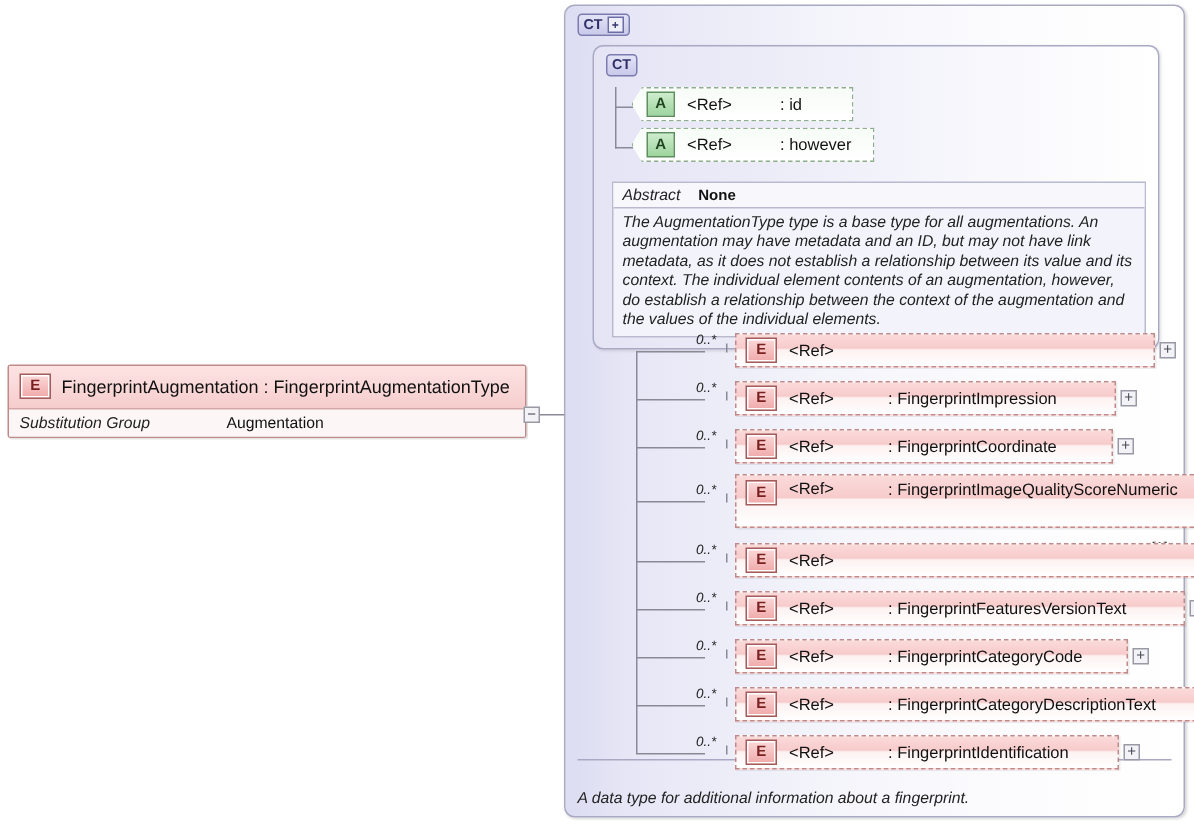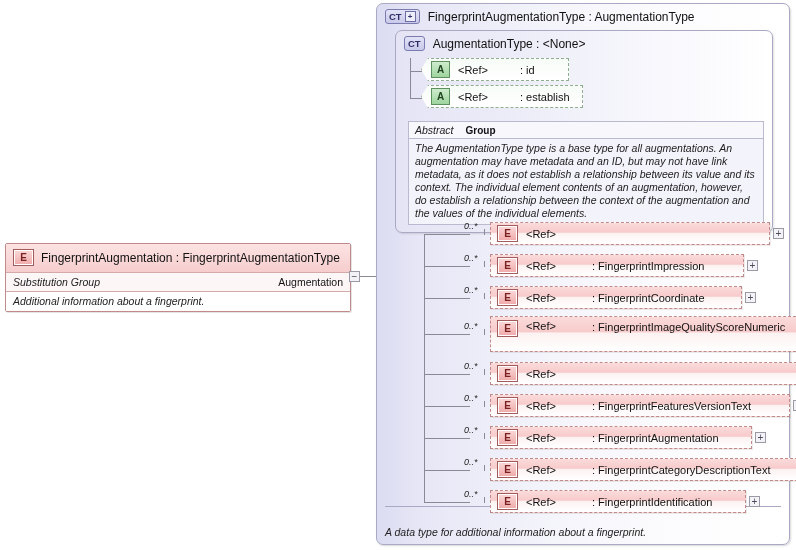--- a/index.html
+++ b/index.html
@@ -34,24 +34,23 @@
     font-size:10px;font-weight:bold;
     display:flex;align-items:center;justify-content:center;
     box-shadow:inset 0 0 0 1px #fff;
   }
   #left-element-box .hdr .ttl{font-size:12px;color:#111;}
   .rowline{
     border-top:1px solid #d3a9a9;
     padding:3px 7px;
     display:flex;align-items:baseline;gap:10px;
     background:#fdf6f6;
-    justify-content:space-between;
   }
   .rowline .k{font-style:italic;color:#222;font-size:10.5px;}
-  .rowline .v{font-size:10.5px;color:#111;}
+  .rowline .v{font-size:10.5px;color:#111;margin-left:41px;}
   #left-element-box .doc{
     border-top:1px solid #d3a9a9;
     padding:3px 7px 4px 7px;
     font-style:italic;font-size:10.5px;color:#222;
     background:#ffffff;
   }
 
   
   #left-connector{position:absolute;left:349px;top:271px;width:28px;height:12px;}
   #left-connector .ln{position:absolute;left:11px;top:5px;width:17px;height:1px;background:#8a8a96;}
@@ -188,70 +187,67 @@
 
 <div id="left-element-box">
   <div class="hdr">
     <span class="badge-e">E</span>
     <span class="ttl">FingerprintAugmentation : FingerprintAugmentationType</span>
   </div>
   <div class="rowline">
     <span class="k">Substitution Group</span>
     <span class="v">Augmentation</span>
   </div>
-  <div class="doc">Additional information about a fingerprint.</div>
 </div>
 
 <div id="left-connector">
   <div class="pm-box">−</div>
   <div class="ln"></div>
 </div>
 
 <div id="type-panel">
 
   <div id="type-panel-header">
     <span class="badge-ct">
       <span>CT</span>
       <span class="plusbox">+</span>
     </span>
-    <span class="ttl">FingerprintAugmentationType : AugmentationType</span>
   </div>
 
   <div id="base-type-box">
     <div id="base-type-header">
       <span class="badge-ct">
         <span>CT</span>
       </span>
-      <span class="ttl">AugmentationType : &lt;None&gt;</span>
     </div>
 
     <div id="attr-list">
       <div id="attr-tree-spine" style="height: 41px; top: 4px;"></div>
     <div class="attr-row">
           <div class="attr-stub"></div>
           <div class="attr-box" style="width: 148px;">
             <span class="badge-a">A</span>
             <span class="ref">&lt;Ref&gt;</span>
             <span class="nm">: id</span>
           </div>
         </div>
         <div class="attr-row">
           <div class="attr-stub"></div>
           <div class="attr-box" style="width: 162px;">
             <span class="badge-a">A</span>
             <span class="ref">&lt;Ref&gt;</span>
-            <span class="nm">: establish</span>
+            <span class="nm">: however</span>
           </div>
         </div>
       </div>
 
     <div id="abstract-block">
       <div id="abstract-row">
         <span class="k">Abstract</span>
-        <span class="v">Group</span>
+        <span class="v">None</span>
       </div>
       <div id="abstract-doc">The AugmentationType type is a base type for all augmentations. An augmentation may have metadata and an ID, but may not have link metadata, as it does not establish a relationship between its value and its context. The individual element contents of an augmentation, however, do establish a relationship between the context of the augmentation and the values of the individual elements.</div>
     </div>
   </div>
 
   <div id="seq-card">[1]..[1]</div>
 
   <div id="panel-footer">A data type for additional information about a fingerprint.</div>
 </div>
 
@@ -318,21 +314,21 @@
       </div>
       <div class="el-plus pm-box" style="left: 337px; top: 182px;">+</div>
     </div>
     <div class="el-row">
       <div class="el-hline" style="top: 220px;"></div>
       <div class="el-vtick" style="left: 28px; top: 215px; height: 6px;"></div>
       <div class="el-lead" style="top: 207px; left: 8px;">0..*</div>
       <div class="el-box" style="left: 34px; top: 208px; width: 262px; height: 23px;">
         <span class="badge-e" style="margin-right: 8px;">E</span>
         <span class="ref">&lt;Ref&gt;</span>
-        <span class="nm">: FingerprintAugmentation</span>
+        <span class="nm">: FingerprintCategoryCode</span>
       </div>
       <div class="el-plus pm-box" style="left: 299px; top: 214px;">+</div>
     </div>
     <div class="el-row">
       <div class="el-hline" style="top: 252px;"></div>
       <div class="el-vtick" style="left: 28px; top: 247px; height: 6px;"></div>
       <div class="el-lead" style="top: 239px; left: 8px;">0..*</div>
       <div class="el-box" style="left: 34px; top: 240px; width: 318px; height: 23px;">
         <span class="badge-e" style="margin-right: 8px;">E</span>
         <span class="ref">&lt;Ref&gt;</span>

